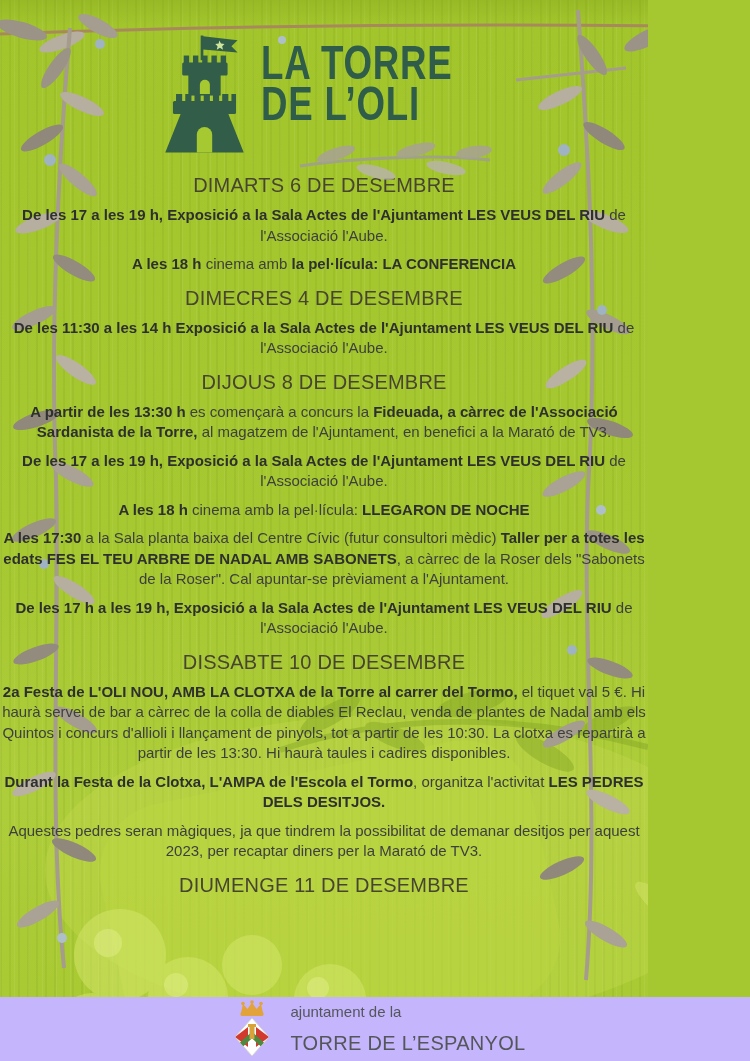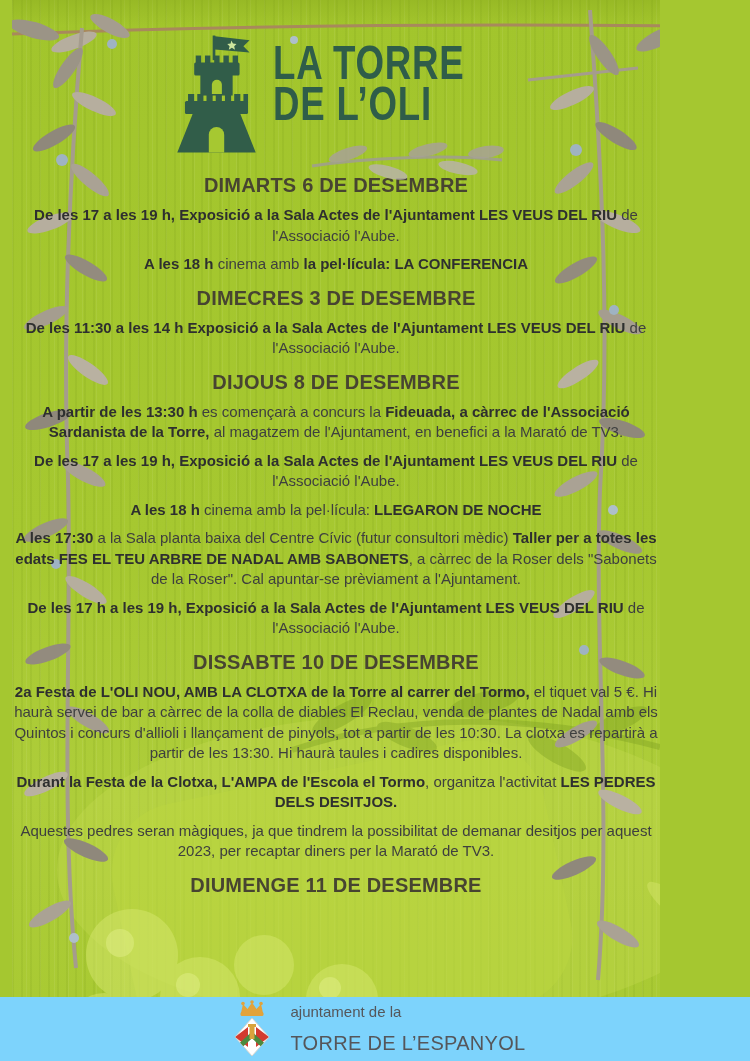--- a/index.html
+++ b/index.html
@@ -4,21 +4,21 @@
 <style>
   html,body{margin:0;padding:0;}
   .page{
     position:relative;
     width:750px;height:1061px;
     overflow:hidden;
     font-family:"Liberation Sans",sans-serif;
     background:#a5c730;
   }
   .poster{
-    position:absolute;left:12px;top:0;width:648px;height:997px;overflow:hidden;
+    position:absolute;left:0;top:0;width:648px;height:997px;overflow:hidden;
     background:
       linear-gradient(180deg, rgba(125,155,20,.28) 0px, rgba(125,155,20,0) 26px),
       repeating-linear-gradient(90deg, rgba(96,130,12,.10) 0 2px, rgba(0,0,0,0) 2px 9px),
       repeating-linear-gradient(90deg, rgba(255,255,235,.07) 0 1px, rgba(0,0,0,0) 1px 14px),
       linear-gradient(180deg,#a2c52c 0%, #a6c830 55%, #aecd3a 80%, #a9ca33 100%);
   }
   .decor{position:absolute;pointer-events:none;}
   .z0{z-index:0}.z1{z-index:1}
   .content{position:relative;z-index:2;width:644px;margin:0 auto;text-align:center;}
   .logo-block{
@@ -26,29 +26,29 @@
     display:flex;align-items:flex-start;justify-content:center;position:relative;
   }
   .logo-title{
     margin-top:8px;margin-left:-6px;
     text-align:left;color:#2f5d49;font-weight:bold;
     font-size:47px;line-height:40px;letter-spacing:1px;
     transform:scale(.78,1.02);transform-origin:left top;white-space:nowrap;
   }
   .logo-sprig{position:absolute;left:180px;top:102px;}
   .day-heading{
-    font-size:20px;line-height:24px;font-weight:bold;
+    font-size:20px;line-height:24px;font-weight:normal;
     color:#474431;margin:11px 0 0;letter-spacing:.2px;text-align:center;
   }
   .event-paragraph{
     font-size:15px;line-height:20.5px;margin:8px 0 0;color:#3e3f3f;
   }
   .event-paragraph .bold{font-weight:bold;color:#2e2f2f;}
   .footer{
-    position:absolute;left:0;bottom:0;width:750px;height:64px;background:#7dd3fc;z-index:3;
+    position:absolute;left:0;bottom:0;width:750px;height:64px;background:#c4b5fd;z-index:3;
     display:flex;align-items:center;justify-content:center;gap:10px;
   }
   .footer-text{text-align:left;color:#55565a;}
   .footer-line1{font-size:15px;line-height:17px;}
   .footer-line2{font-size:20px;line-height:23px;letter-spacing:.3px;margin-top:12px;}
 </style>
 </head>
 <body>
 
 <div class="page">
@@ -193,21 +193,21 @@
             <ellipse cx="0" cy="0" rx="20" ry="6" transform="translate(152,32) rotate(12)" fill="#b9b4a8"></ellipse>
             <ellipse cx="0" cy="0" rx="18" ry="6" transform="translate(180,16) rotate(-8)" fill="#a8a296"></ellipse>
           </g>
         </svg>
       </div>
 
       <div>
           <h2 class="day-heading">DIMARTS 6 DE DESEMBRE</h2>
           <p class="event-paragraph"><span class="bold">De les 17 a les 19 h, Exposició a la Sala Actes de l'Ajuntament LES VEUS DEL RIU</span><span class="normal"> de l'Associació l'Aube.</span></p>
           <p class="event-paragraph"><span class="bold">A les 18 h </span><span class="normal">cinema amb </span><span class="bold">la pel·lícula: LA CONFERENCIA</span></p>
-          <h2 class="day-heading">DIMECRES 3 DE DESEMBRE</h2>
+          <h2 class="day-heading">DIMECRES 4 DE DESEMBRE</h2>
           <p class="event-paragraph"><span class="bold">De les 11:30 a les 14 h Exposició a la Sala Actes de l'Ajuntament LES VEUS DEL RIU</span><span class="normal"> de l'Associació l'Aube.</span></p>
           <h2 class="day-heading">DIJOUS 8 DE DESEMBRE</h2>
           <p class="event-paragraph"><span class="bold">A partir de les 13:30 h </span><span class="normal">es començarà a concurs la </span><span class="bold">Fideuada, a càrrec de l'Associació Sardanista de la Torre,</span><span class="normal"> al magatzem de l'Ajuntament, en benefici a la Marató de TV3.</span></p>
           <p class="event-paragraph"><span class="bold">De les 17 a les 19 h, Exposició a la Sala Actes de l'Ajuntament LES VEUS DEL RIU</span><span class="normal"> de l'Associació l'Aube.</span></p>
           <p class="event-paragraph"><span class="bold">A les 18 h </span><span class="normal">cinema amb la pel·lícula: </span><span class="bold">LLEGARON DE NOCHE</span></p>
           <p class="event-paragraph"><span class="bold">A les 17:30 </span><span class="normal">a la Sala planta baixa del Centre Cívic (futur consultori mèdic) </span><span class="bold">Taller per a totes les edats FES EL TEU ARBRE DE NADAL AMB SABONETS</span><span class="normal">, a càrrec de la Roser dels "Sabonets de la Roser". Cal apuntar-se prèviament a l'Ajuntament.</span></p>
           <p class="event-paragraph"><span class="bold">De les 17 h a les 19 h, Exposició a la Sala Actes de l'Ajuntament LES VEUS DEL RIU</span><span class="normal"> de l'Associació l'Aube.</span></p>
           <h2 class="day-heading">DISSABTE 10 DE DESEMBRE</h2>
           <p class="event-paragraph"><span class="bold">2a Festa de L'OLI NOU, AMB LA CLOTXA de la Torre al carrer del Tormo,</span><span class="normal"> el tiquet val 5 €. Hi haurà servei de bar a càrrec de la colla de diables El Reclau, venda de plantes de Nadal amb els Quintos i concurs d'allioli i llançament de pinyols, tot a partir de les 10:30. La clotxa es repartirà a partir de les 13:30. Hi haurà taules i cadires disponibles.</span></p>
           <p class="event-paragraph"><span class="bold">Durant la Festa de la Clotxa, L'AMPA de l'Escola el Tormo</span><span class="normal">, organitza l'activitat </span><span class="bold">LES PEDRES DELS DESITJOS.</span></p>

